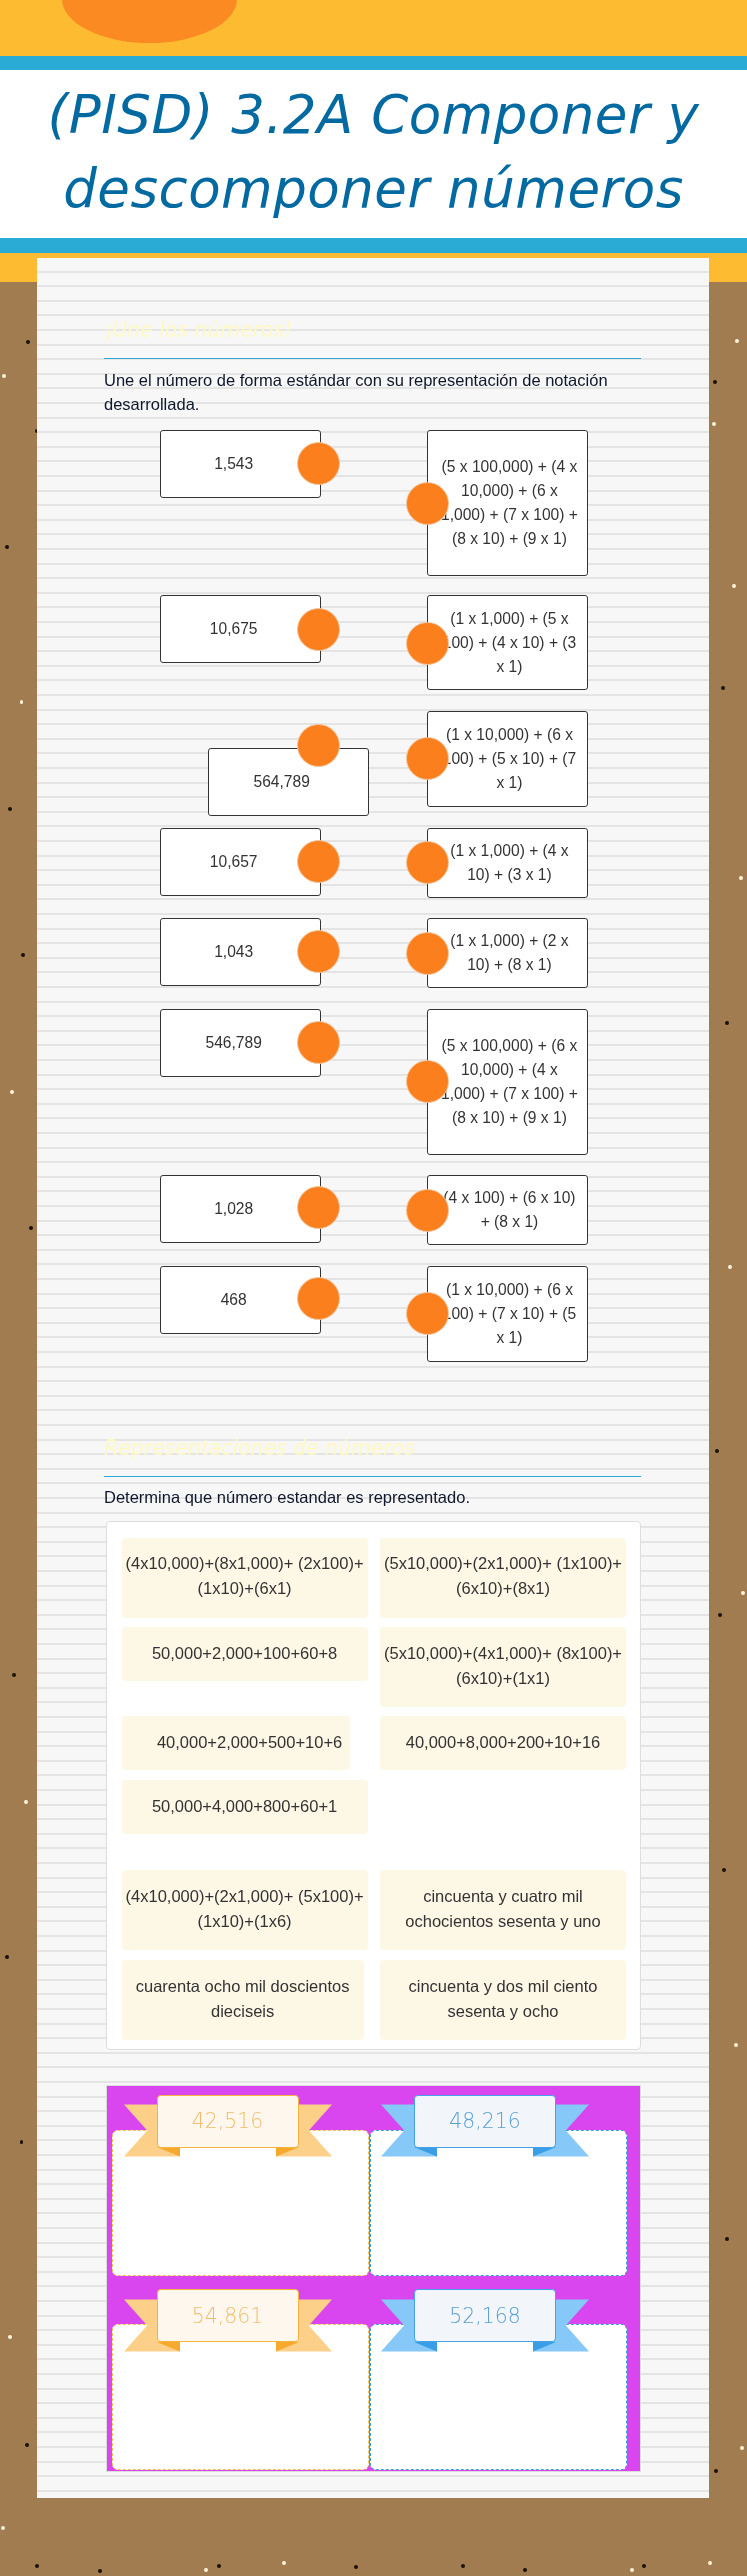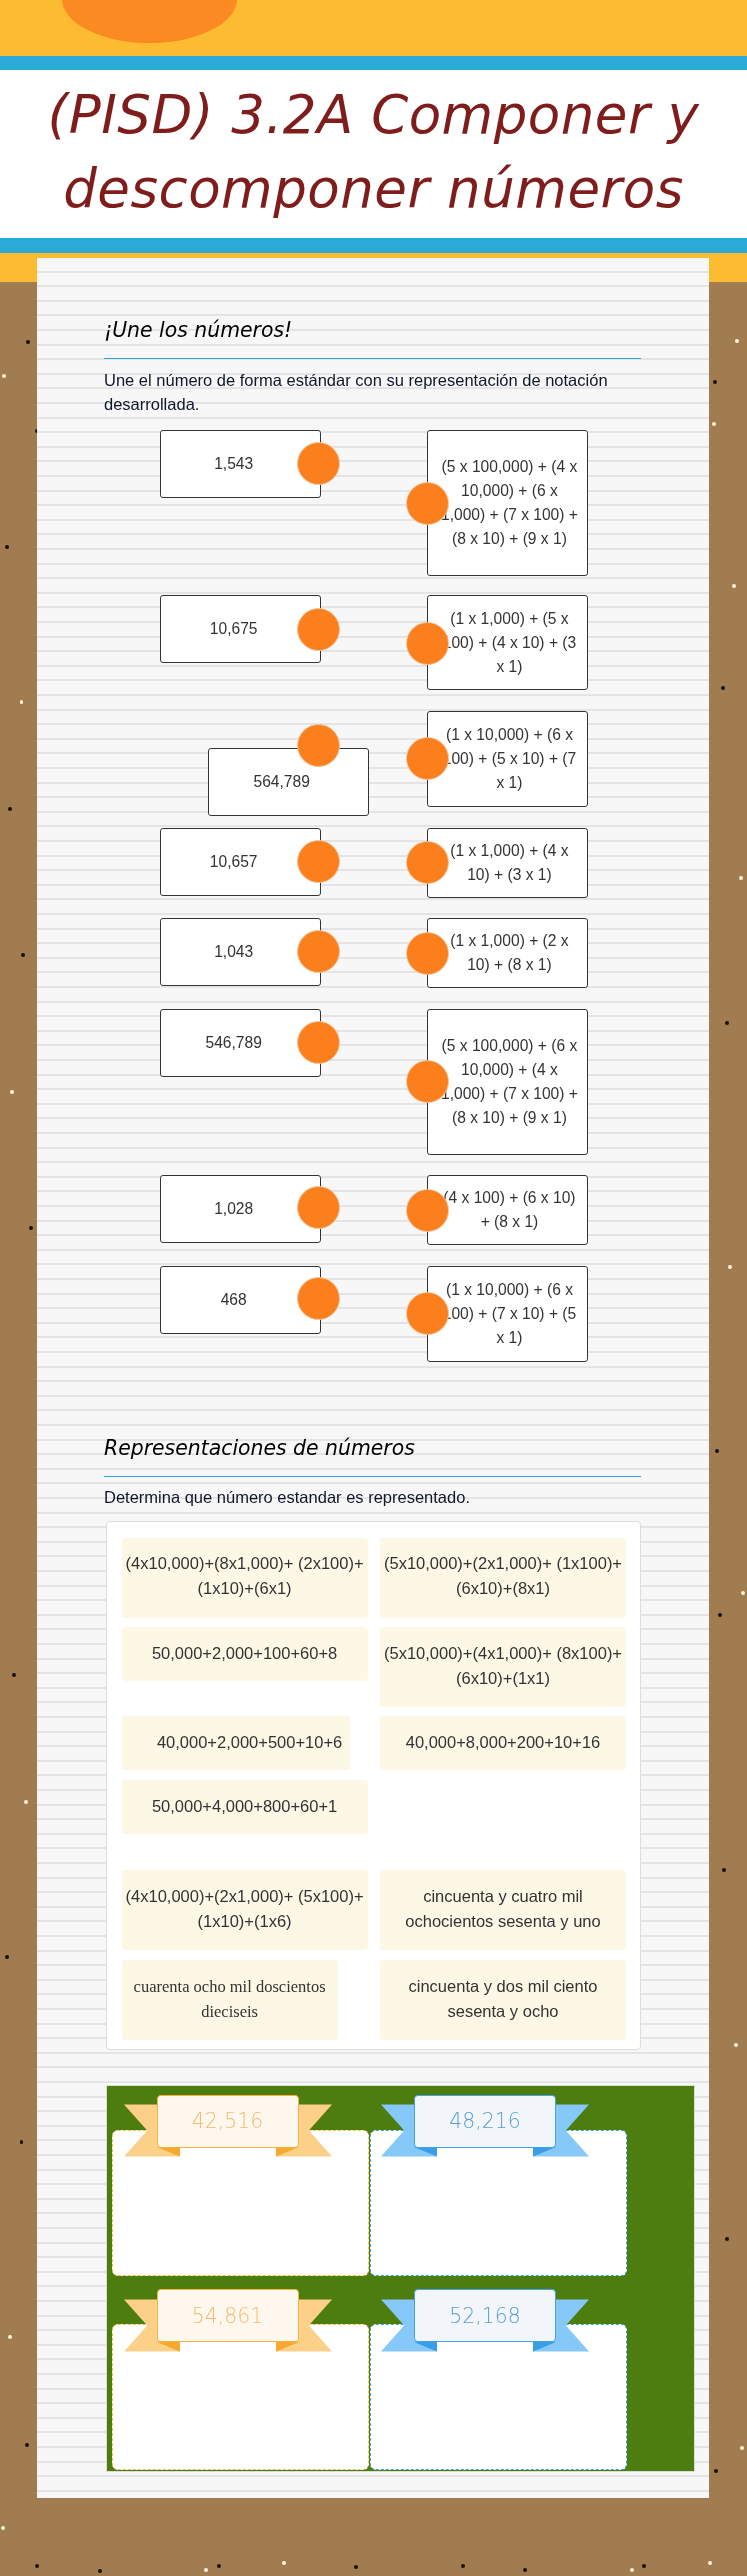--- a/index.html
+++ b/index.html
@@ -1,40 +1,40 @@
 <!DOCTYPE html>
 <html><head>
 <meta charset="utf-8">
 <style>
   html, body { margin:0; padding:0; }
   body { width:747px; height:2576px; position:relative; overflow:hidden; font-family:"DejaVu Sans", sans-serif; background:#9c7a4f; }
   .top-yellow { position:absolute; left:0; top:0; width:747px; height:56px; background:#fcbb31; overflow:hidden; }
   .sun { position:absolute; left:62px; top:-45px; width:175px; height:88px; border-radius:50%; background:#fb8a23; }
   .band { position:absolute; left:0; width:747px; background:#29abd6; }
   .title-area { position:absolute; left:0; top:70px; width:747px; height:168px; background:#ffffff; }
-  .title { position:absolute; left:0; top:7.8px; width:747px; text-align:center; color:#7f1d1d; font-family:"DejaVu Sans", sans-serif; font-style:italic; font-size:53px; line-height:74px; font-weight:300; letter-spacing:0.5px; }
+  .title { position:absolute; left:0; top:7.8px; width:747px; text-align:center; color:#0369a1; font-family:"DejaVu Sans", sans-serif; font-style:italic; font-size:53px; line-height:74px; font-weight:300; letter-spacing:0.5px; }
   .yellow-strip { position:absolute; left:0; top:253px; width:747px; height:29px; background:#fcbb31; }
   .brown { position:absolute; left:0; top:282px; width:747px; height:2294px; background:#a07c50; }
   .dot { position:absolute; width:3.9px; height:3.9px; border-radius:50%; }
   .dot.d { background:#1a1208; }
   .dot.l { background:#fff4d8; }
   .paper { position:absolute; left:37px; top:258px; width:672px; height:2240px;
     background-color:#f6f6f6;
     background-image: repeating-linear-gradient(to bottom, #f7f7f7 0px, #f7f7f7 12.6px, #e4e4e4 12.6px, #e4e4e4 14.6px);
   }
-  .section-title { position:absolute; color:#000000; font-style:italic; font-size:20.4px; font-family:"DejaVu Sans", sans-serif; }
+  .section-title { position:absolute; color:#fef9c3; font-style:italic; font-size:20.4px; font-family:"DejaVu Sans", sans-serif; }
   .rule { position:absolute; height:1px; background:#2fa6d6; }
   .desc { position:absolute; color:#0f172a; font-size:16.5px; line-height:24px; font-family:"Liberation Sans", sans-serif; }
   .mbox { position:absolute; background:#fff; border:1px solid #333; border-radius:2.9px; box-sizing:border-box; display:flex; align-items:center; justify-content:center; text-align:center; color:#333; font-size:15.6px; line-height:24px; font-family:"Liberation Sans", sans-serif; }
   .lbox { left:160px; width:161px; height:68px; padding-right:13.6px; }
   .rbox { left:427px; width:161px; padding:3.9px 7.8px 3.9px 11.7px; }
   .knob { position:absolute; width:43px; height:43px; border-radius:50%; background:#fb801d; border:1.9px solid #f1c7a0; box-sizing:border-box; cursor:pointer; }
   .panel { position:absolute; left:106px; top:1521px; width:535px; height:529px; background:#fff; border:1px solid #ddd; border-radius:3.9px; box-sizing:border-box; }
   .tile { position:absolute; background:#fdf7e6; border-radius:3.9px; display:flex; align-items:flex-start; justify-content:center; text-align:center; color:#333; font-size:16.5px; line-height:25px; padding-top:13.6px; box-sizing:border-box; font-family:"Liberation Sans", sans-serif; cursor:grab; }
-  .sort-panel { position:absolute; left:106px; top:2085px; width:589px; height:387px; background:#4d7c0f; border:1px solid #dcdcdc; box-sizing:border-box; }
+  .sort-panel { position:absolute; left:106px; top:2085px; width:535px; height:387px; background:#d946ef; border:1px solid #dcdcdc; box-sizing:border-box; }
   .bucket { position:absolute; width:257px; height:146px; border:1.9px dashed; border-radius:5.8px; background:#fff; box-sizing:border-box; }
   .bucket.y { border-color:#f5bd4e; }
   .bucket.b { border-color:#3ba2d6; }
   .ribbon { position:absolute; width:208px; height:62px; }
   .ribbon .wing { position:absolute; top:9.7px; width:56px; height:53px; }
   .ribbon .label { position:absolute; left:33px; top:0; width:142px; height:53px; border-radius:3.9px; box-sizing:border-box; border:1.9px solid; display:flex; align-items:center; justify-content:center; font-size:20.4px; font-family:"DejaVu Sans", sans-serif; font-weight:300; }
   .ribbon.y .label { border-color:#f6b43c; background:#fdf7ee; color:#f3bb6c; }
   .ribbon.b .label { border-color:#44a1e8; background:#f2f6fa; color:#5a9fcf; }
 </style>
 </head>
@@ -205,21 +205,21 @@
     </div>
   <div class="tile" style="left:14.6px;top:258px;width:246px;height:54px;">
       <span>50,000+4,000+800+60+1</span>
     </div>
   <div class="tile" style="left:14.6px;top:348px;width:246px;height:80px;">
       <span>(4x10,000)+(2x1,000)+ (5x100)+(1x10)+(1x6)</span>
     </div>
   <div class="tile" style="left:273px;top:348px;width:246px;height:80px;">
       <span>cincuenta y cuatro mil ochocientos sesenta y uno</span>
     </div>
-  <div class="tile" style="left:14.6px;top:438px;width:216px;height:80px;font-family:Liberation Serif, serif;">
+  <div class="tile" style="left:14.6px;top:438px;width:242px;height:80px;">
       <span>cuarenta ocho mil doscientos dieciseis</span>
     </div>
   <div class="tile" style="left:273px;top:438px;width:246px;height:80px;">
       <span>cincuenta y dos mil ciento sesenta y ocho</span>
     </div>
 </div>
 
 <div class="sort-panel">
 
   <div class="bucket y" style="left:4.9px;top:44px;"></div>

